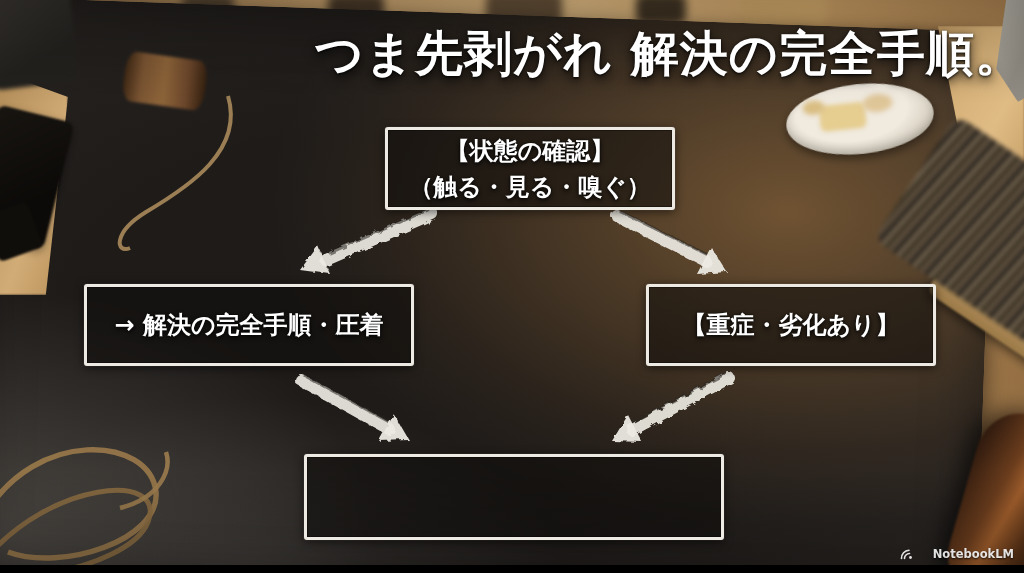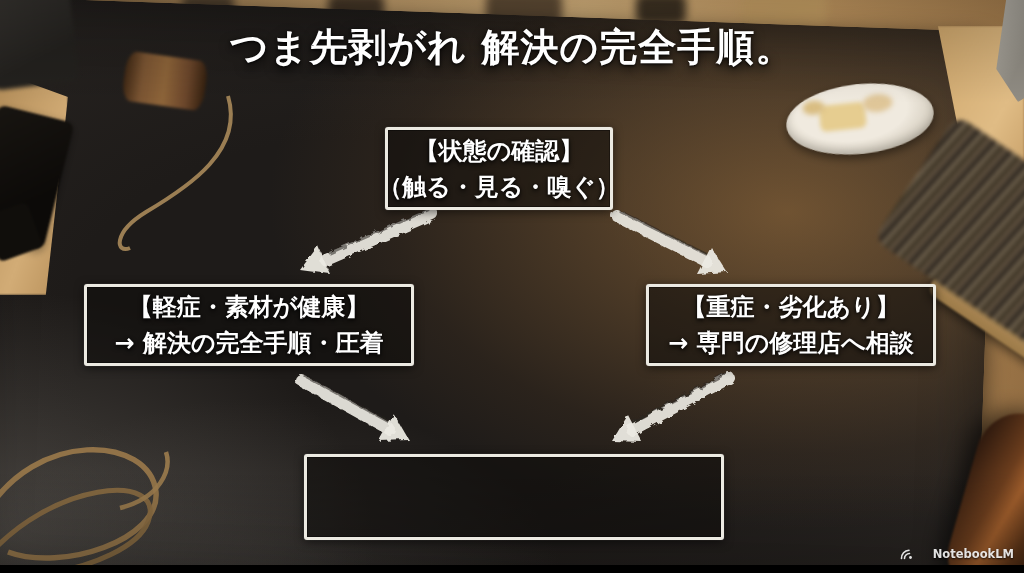--- a/index.html
+++ b/index.html
@@ -74,27 +74,27 @@
   
   svg.overlay{left:0;top:0;width:1024px;height:573px;pointer-events:none;}
 
   
   .node{border:3px solid #eceae2;border-radius:3px;background:rgba(15,13,11,.55);
     display:flex;flex-direction:column;align-items:center;justify-content:center;
     color:#fff;font-weight:800;font-size:24px;line-height:1.5;text-align:center;
     box-shadow:0 2px 10px rgba(0,0,0,.55), inset 0 0 0 1px rgba(0,0,0,.35), 0 0 1px rgba(255,255,255,.5);
     text-shadow:0 2px 5px rgba(0,0,0,.95),0 0 2px rgba(0,0,0,.8);}
   .node span{white-space:nowrap;}
-  #node-check {left:385px;top:127px;width:228px;height:83px;}
+  #node-check {left:385px;top:127px;width:290px;height:83px;}
   #node-mild  {left:84px; top:284px;width:330px;height:82px;}
   #node-severe{left:646px;top:284px;width:290px;height:82px;}
   #node-done  {left:304px;top:454px;width:420px;height:86px;}
 
-  .title{left:0;top:22px;width:1024px;text-align:center;color:#fff;
-    font-size:38px;font-weight:900;letter-spacing:1px;white-space:nowrap;
+  .title{left:0;top:22px;width:1024px;text-align:right;color:#fff;
+    font-size:48px;font-weight:900;letter-spacing:1px;white-space:nowrap;
     text-shadow:0 4px 12px rgba(0,0,0,.9),0 1px 3px rgba(0,0,0,.95);}
 
   
   .letterbox{left:0;bottom:0;width:1024px;height:8px;background:#000;}
   .watermark{right:10px;bottom:12px;display:flex;align-items:center;gap:20px;
     color:rgba(255,255,255,.88);font-size:11.5px;font-weight:700;
     text-shadow:0 1px 2px rgba(0,0,0,.8);}
 </style>
 </head>
 <body>
@@ -162,26 +162,24 @@
     </g>
   </svg>
 
   <div class="abs title">つま先剥がれ 解決の完全手順。</div>
 
   <div class="abs node" id="node-check">
     <span>【状態の確認】</span>
     <span>（触る・見る・嗅ぐ）</span>
   </div>
   <div class="abs node" id="node-mild">
-    <span>【軽症・素材が健康】</span>
     <span>→ 解決の完全手順・圧着</span>
   </div>
   <div class="abs node" id="node-severe">
     <span>【重症・劣化あり】</span>
-    <span>→ 専門の修理店へ相談</span>
   </div>
   <div class="abs node" id="node-done">
   </div>
 
   <div class="abs letterbox"></div>
   <div class="abs watermark">
     <svg width="13" height="13" viewBox="0 0 13 13">
       <path d="M1.5 10.5 A 8 8 0 0 1 9 2.2" fill="none" stroke="rgba(255,255,255,.88)" stroke-width="1.6" stroke-linecap="round"></path>
       <path d="M4.5 10.5 A 5 5 0 0 1 9.5 5.5" fill="none" stroke="rgba(255,255,255,.88)" stroke-width="1.6" stroke-linecap="round"></path>
       <circle cx="10.5" cy="9.5" r="1.4" fill="rgba(255,255,255,.88)"></circle>

